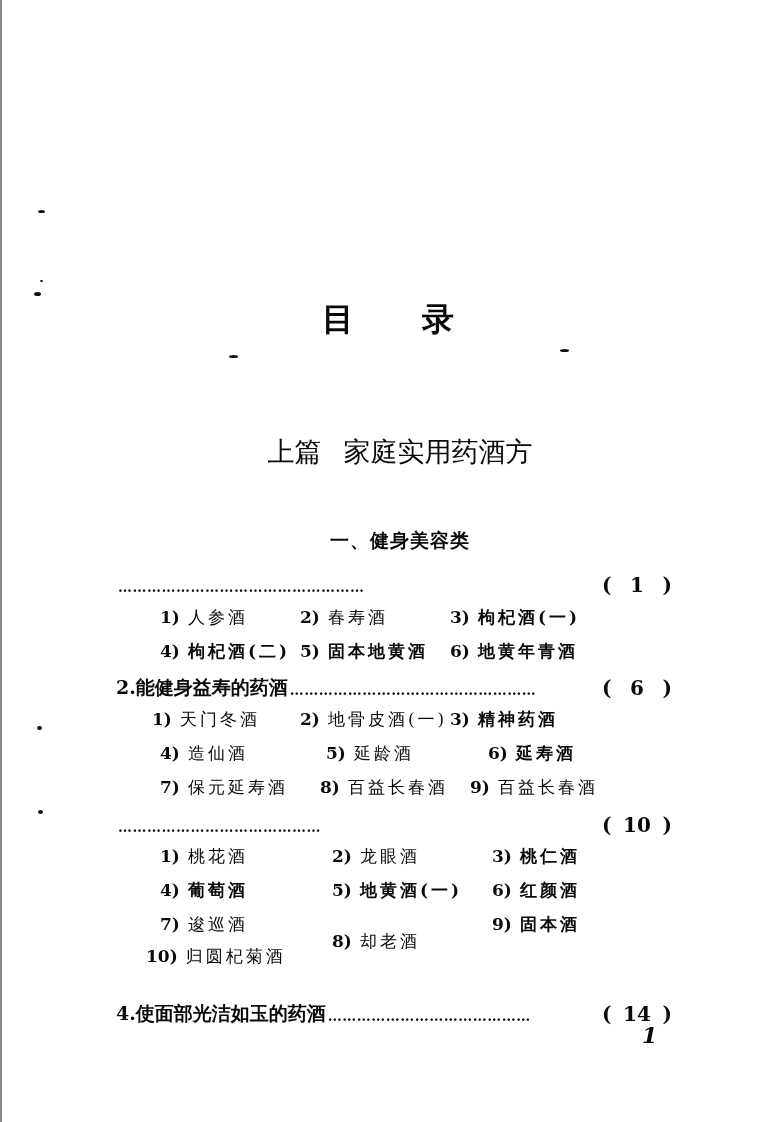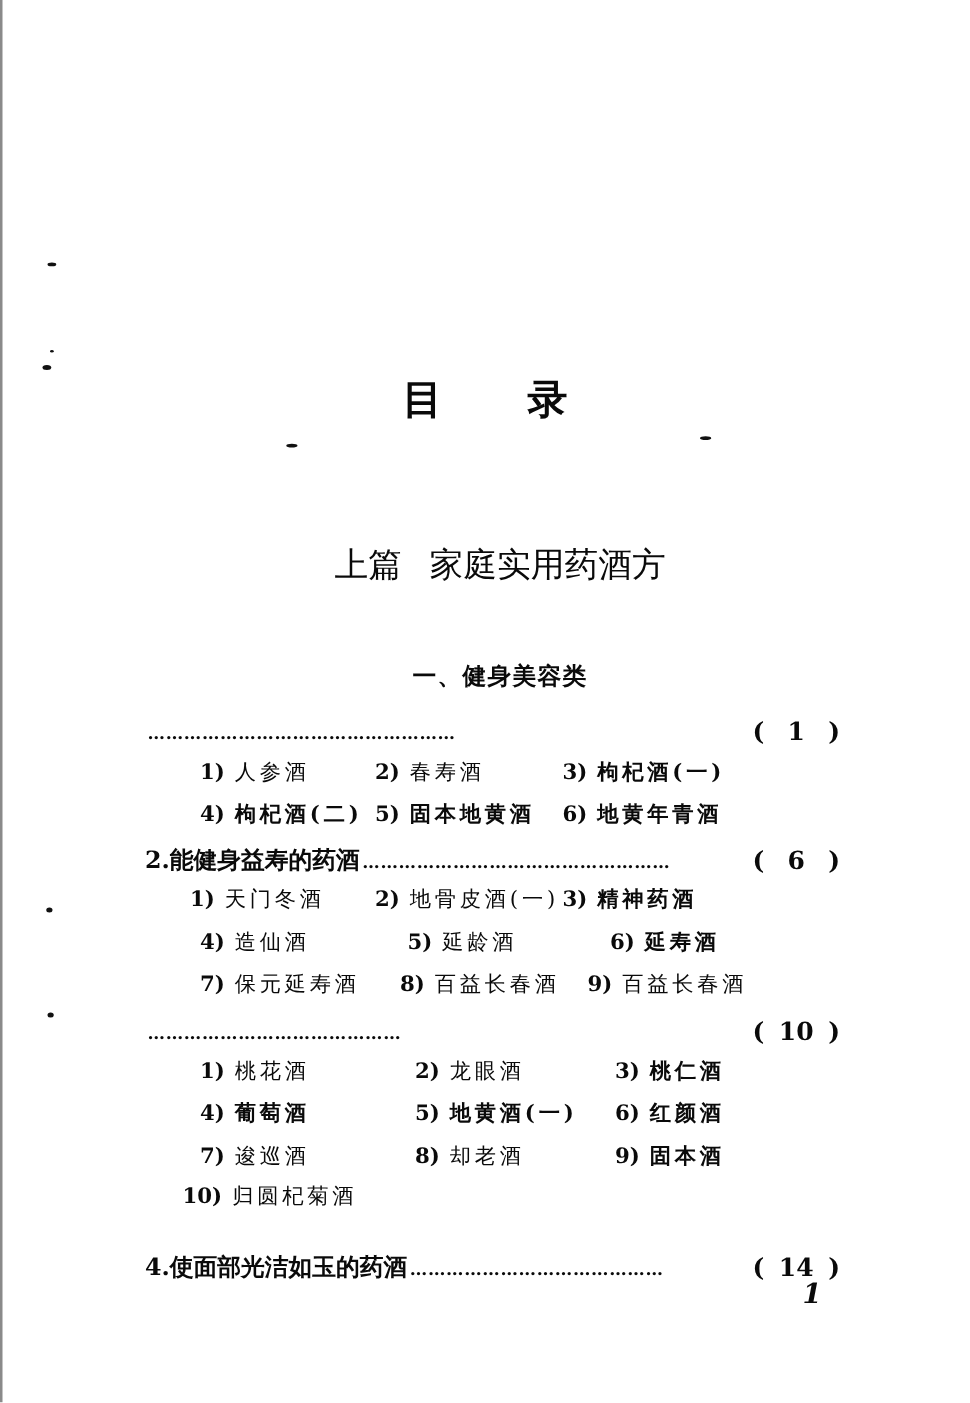--- a/index.html
+++ b/index.html
@@ -213,21 +213,21 @@
   <span class="sub-item" style="left:184px;"><span class="idx">2)</span><span class="name">龙眼酒</span></span>
   <span class="sub-item bold" style="left:344px;"><span class="idx">3)</span><span class="name">桃仁酒</span></span>
 </div>
 <div class="sub-row" style="top:879px;">
   <span class="sub-item bold" style="left:12px;"><span class="idx">4)</span><span class="name">葡萄酒</span></span>
   <span class="sub-item bold" style="left:184px;"><span class="idx">5)</span><span class="name">地黄酒(一)</span></span>
   <span class="sub-item bold" style="left:344px;"><span class="idx">6)</span><span class="name">红颜酒</span></span>
 </div>
 <div class="sub-row" style="top:913px;">
   <span class="sub-item" style="left:12px;"><span class="idx">7)</span><span class="name">逡巡酒</span></span>
-  <span class="sub-item" style="left:184px;"><span class="idx">8)</span><span class="name">却老酒</span></span>
+  <span class="sub-item" style="left:184px;margin-top:17px;"><span class="idx">8)</span><span class="name">却老酒</span></span>
   <span class="sub-item bold" style="left:344px;"><span class="idx">9)</span><span class="name">固本酒</span></span>
 </div>
 <div class="sub-row" style="top:945px;left:146px;">
   <span class="sub-item" style="left:0px;"><span class="idx">10)</span><span class="name">归圆杞菊酒</span></span>
 </div>
 
 <div class="entry" style="top:978px;margin-top:21px;">
   <span class="label">4.使面部光洁如玉的药酒</span>
   <span class="leader">……………………………………</span>
   <span class="page">

